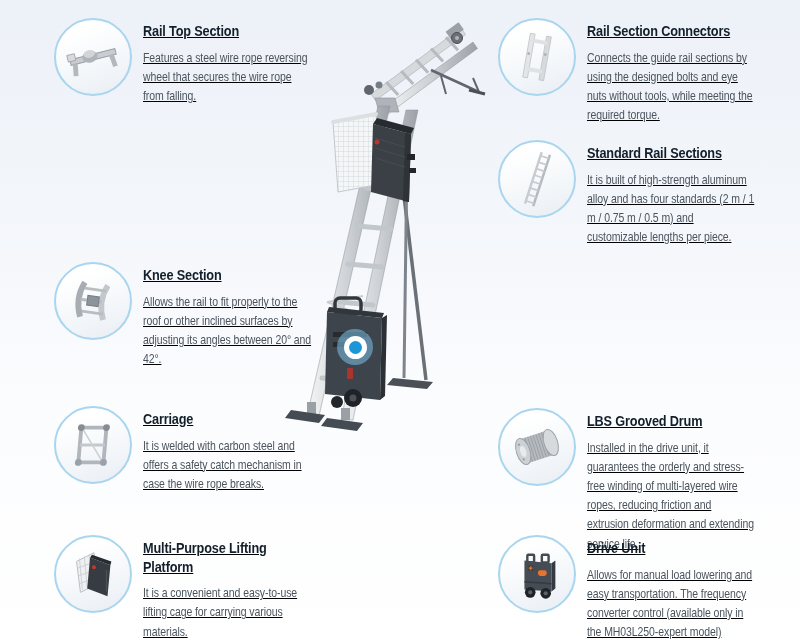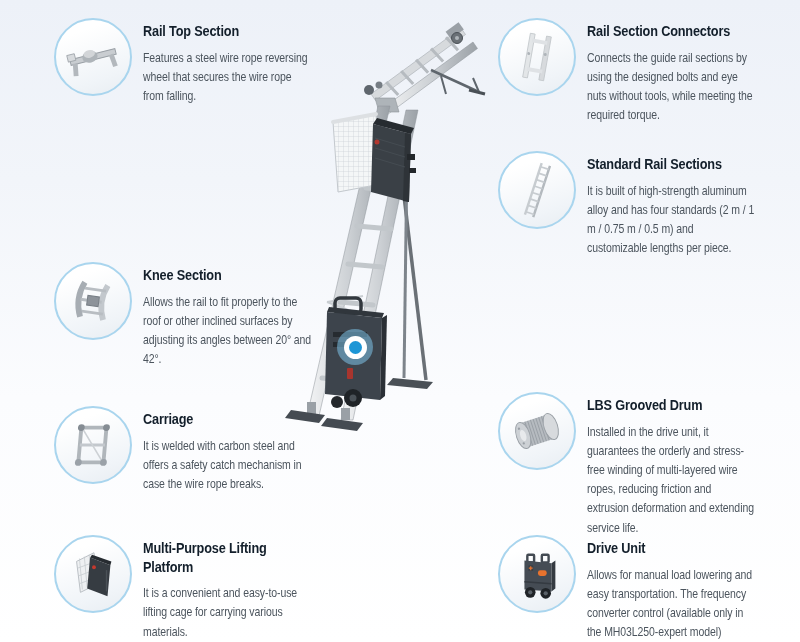--- a/index.html
+++ b/index.html
@@ -1,21 +1,21 @@
 <!DOCTYPE html>
 <html><head>
 <meta charset="utf-8">
 <style>
   html,body{margin:0;padding:0;}
   body{font-family:"Liberation Sans","DejaVu Sans",sans-serif;}
   .stage{position:relative;width:800px;height:642px;overflow:hidden;
     background:linear-gradient(180deg,#edf1f8 0%,#f2f5fa 28%,#fbfcfe 62%,#ffffff 100%);}
   .feature{position:absolute;display:flex;gap:11px;align-items:flex-start;}
-  .feature.left{left:54px;}
-  .feature.right{left:498px;}
+  .feature.left{left:54px;text-decoration:underline;}
+  .feature.right{left:498px;text-decoration:underline;}
   .icon-circle{width:74px;height:74px;border-radius:50%;border:2px solid #a9d5ee;flex:0 0 auto;
     background:linear-gradient(160deg,#ffffff 20%,#f0f4f8 75%,#e8edf2 100%);
     display:flex;align-items:center;justify-content:center;}
   .icon-circle svg{width:58px;height:58px;display:block;}
   .texts{width:205px;transform:scaleX(0.82);transform-origin:0 0;padding-top:4px;}
   .texts h3{font-size:15.5px;font-weight:700;color:#131f2b;margin:0 0 7px;letter-spacing:-0.2px;line-height:1.2;}
   .texts p{font-size:12.8px;color:#4b545d;margin:0;line-height:1.5;letter-spacing:-0.1px;}
   .center-figure{position:absolute;left:283px;top:6px;width:215px;height:430px;}
   .hotspot{position:absolute;left:337px;top:329px;width:36px;height:36px;border-radius:50%;
     background:rgba(126,194,232,0.55);display:flex;align-items:center;justify-content:center;cursor:pointer;}
@@ -116,38 +116,38 @@
             <circle cx="38" cy="26" r="1.5" fill="#aeb4b9"></circle>
       </g>
         </svg>
     </div>
     <div class="texts">
       <h3>Rail Section Connectors</h3>
       <p>Connects the guide rail sections by using the designed bolts and eye nuts without tools, while meeting the required torque.</p>
     </div>
   </div>
 
-  <div class="feature right" style="top:151px">
+  <div class="feature right" style="top:140px">
     <div class="icon-circle">
       <svg viewBox="0 0 60 60">
           <g transform="rotate(18 30 30)">
         <line x1="26" y1="2" x2="26" y2="58" stroke="#c7ccd0" stroke-width="2.5"></line>
         <line x1="35" y1="2" x2="35" y2="58" stroke="#b3b9be" stroke-width="2.5"></line>
         <path d="M26,6 L35,6 M26,13 L35,13 M26,20 L35,20 M26,27 L35,27 M26,34 L35,34 M26,41 L35,41 M26,48 L35,48 M26,55 L35,55" stroke="#c7ccd0" stroke-width="1.8"></path>
       </g>
         </svg>
     </div>
     <div class="texts">
       <h3>Standard Rail Sections</h3>
       <p>It is built of high-strength aluminum alloy and has four standards (2 m / 1 m / 0.75 m / 0.5 m) and customizable lengths per piece.</p>
     </div>
   </div>
 
 
-  <div class="feature right" style="top:392px">
+  <div class="feature right" style="top:408px">
     <div class="icon-circle">
       <svg viewBox="0 0 60 60">
           <g transform="rotate(-18 30 30)">
         <rect x="15" y="17" width="30" height="26" fill="#b6bbc0"></rect>
         <path d="M18,17 V43 M21,17 V43 M24,17 V43 M27,17 V43 M30,17 V43 M33,17 V43 M36,17 V43 M39,17 V43 M42,17 V43" stroke="#9aa0a6" stroke-width="1"></path>
         <ellipse cx="45" cy="30" rx="7" ry="14" fill="#d7dadd" stroke="#9aa0a6" stroke-width="1"></ellipse>
         <ellipse cx="15" cy="30" rx="7" ry="14" fill="#cdd1d5" stroke="#9aa0a6" stroke-width="1"></ellipse>
         <ellipse cx="15" cy="30" rx="3" ry="6" fill="#e8eaec"></ellipse>
         <circle cx="13" cy="22" r="1.2" fill="#9aa0a6"></circle>
             <circle cx="13" cy="38" r="1.2" fill="#9aa0a6"></circle>

